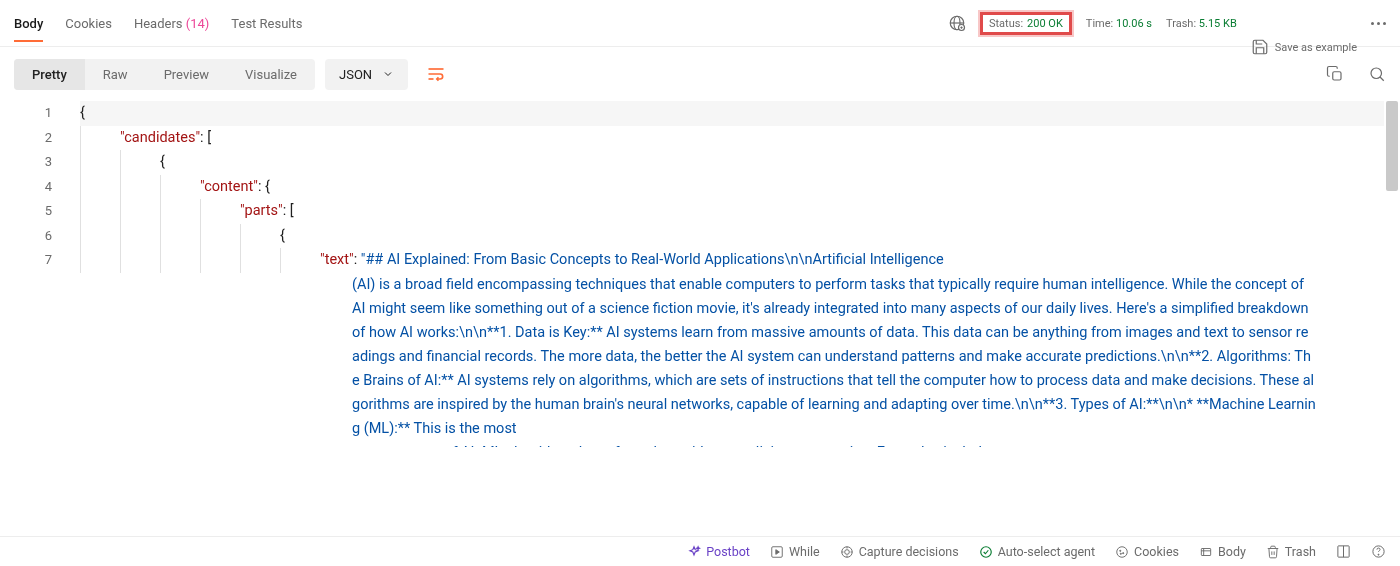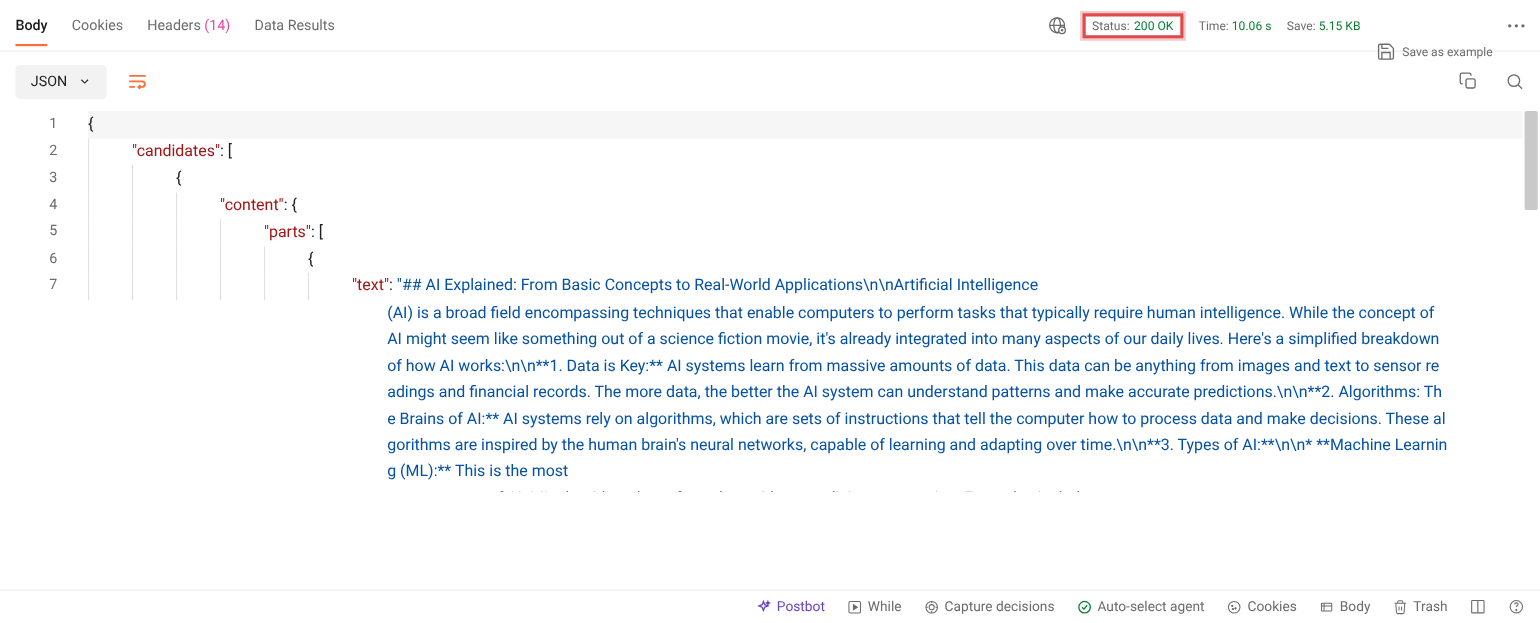--- a/index.html
+++ b/index.html
@@ -265,60 +265,66 @@
 <body>
 
 <div class="top-bar">
   <div class="tabs">
     <div class="tab active">Body</div>
     <div class="tab">Cookies</div>
     <div class="tab">
       <span>Headers</span>
       <span class="count">(14)</span>
     </div>
-    <div class="tab">Data Results</div>
+    <div class="tab">Test Results</div>
   </div>
   <div class="top-right">
     <svg class="globe" viewBox="0 0 24 24" fill="none" stroke="currentColor" stroke-width="1.6">
         <circle cx="12" cy="12" r="9"></circle>
         <ellipse cx="12" cy="12" rx="4" ry="9"></ellipse>
         <path d="M3 12h18"></path>
         <circle cx="18" cy="18" r="4" fill="#fff"></circle>
         <path d="M16.5 18h3M18 16.5v3"></path>
       </svg>
     <span class="status-box">
       <span class="meta-item">Status:</span>
       <span class="meta-value">200 OK</span>
     </span>
     <span>
       <span class="meta-item">Time:</span>
       <span class="meta-value">10.06 s</span>
     </span>
     <span>
-      <span class="meta-item">Save:</span>
+      <span class="meta-item">Trash:</span>
       <span class="meta-value">5.15 KB</span>
     </span>
     <div class="save-example">
       <svg class="save-icon" viewBox="0 0 24 24" fill="none" stroke="currentColor" stroke-width="1.6">
           <path d="M19 21H5a2 2 0 0 1-2-2V5a2 2 0 0 1 2-2h11l5 5v11a2 2 0 0 1-2 2z"></path>
           <polyline points="17 21 17 13 7 13 7 21"></polyline>
           <polyline points="7 3 7 8 15 8"></polyline>
         </svg>
       <span>Save as example</span>
     </div>
     <div class="more-icon">
         <span></span>
         <span></span>
         <span></span>
       </div>
   </div>
 </div>
 
 <div class="toolbar">
   <div class="toolbar-left">
+    <div class="view-tabs">
+      <div class="view-tab active">Pretty</div>
+      <div class="view-tab">Raw</div>
+      <div class="view-tab">Preview</div>
+      <div class="view-tab">Visualize</div>
+    </div>
     <div class="dropdown-btn">
       <span>JSON</span>
       <svg class="chevron-down" viewBox="0 0 24 24" fill="none" stroke="currentColor" stroke-width="2">
           <polyline points="6 9 12 15 18 9"></polyline>
         </svg>
     </div>
     <div class="wrap-btn">
       <svg width="20" height="20" viewBox="0 0 24 24" fill="none" stroke="currentColor" stroke-width="2">
           <line x1="3" y1="6" x2="21" y2="6"></line>
           <path d="M3 12h14a3 3 0 0 1 0 6h-4"></path>

